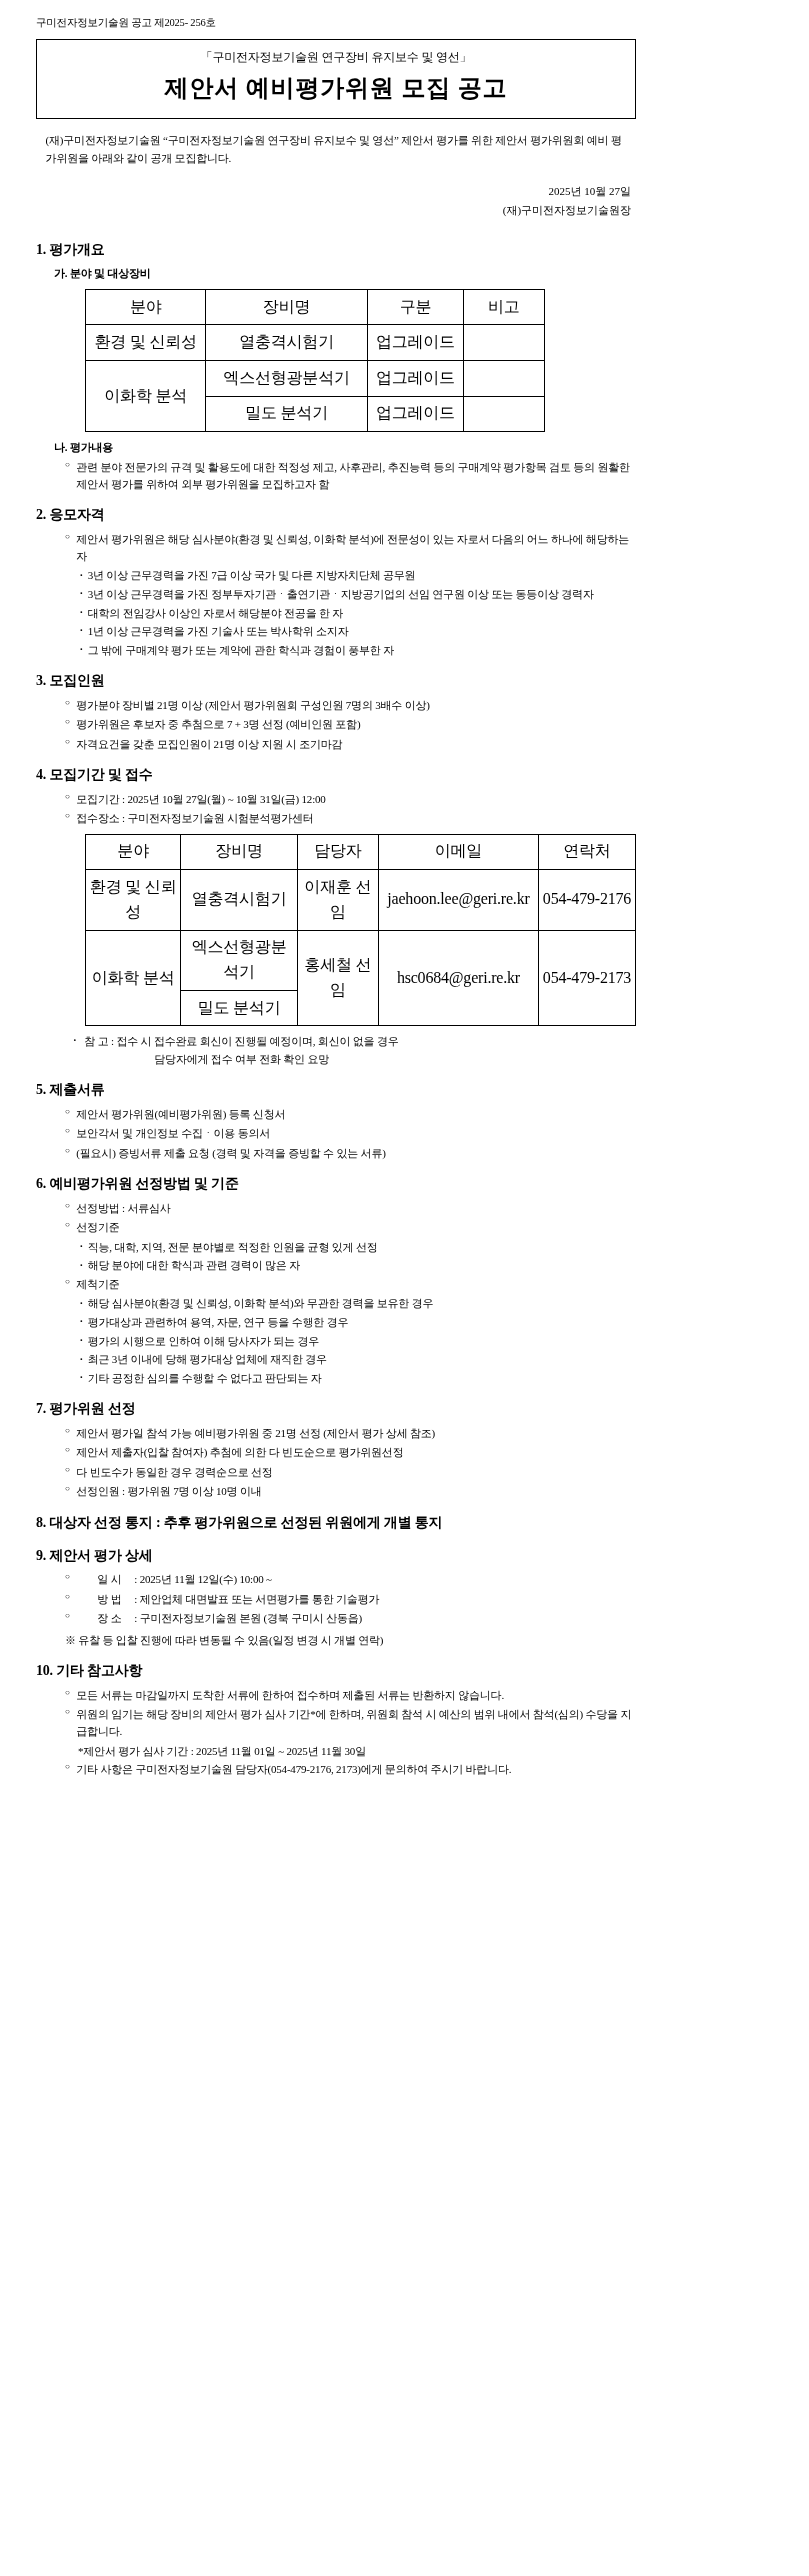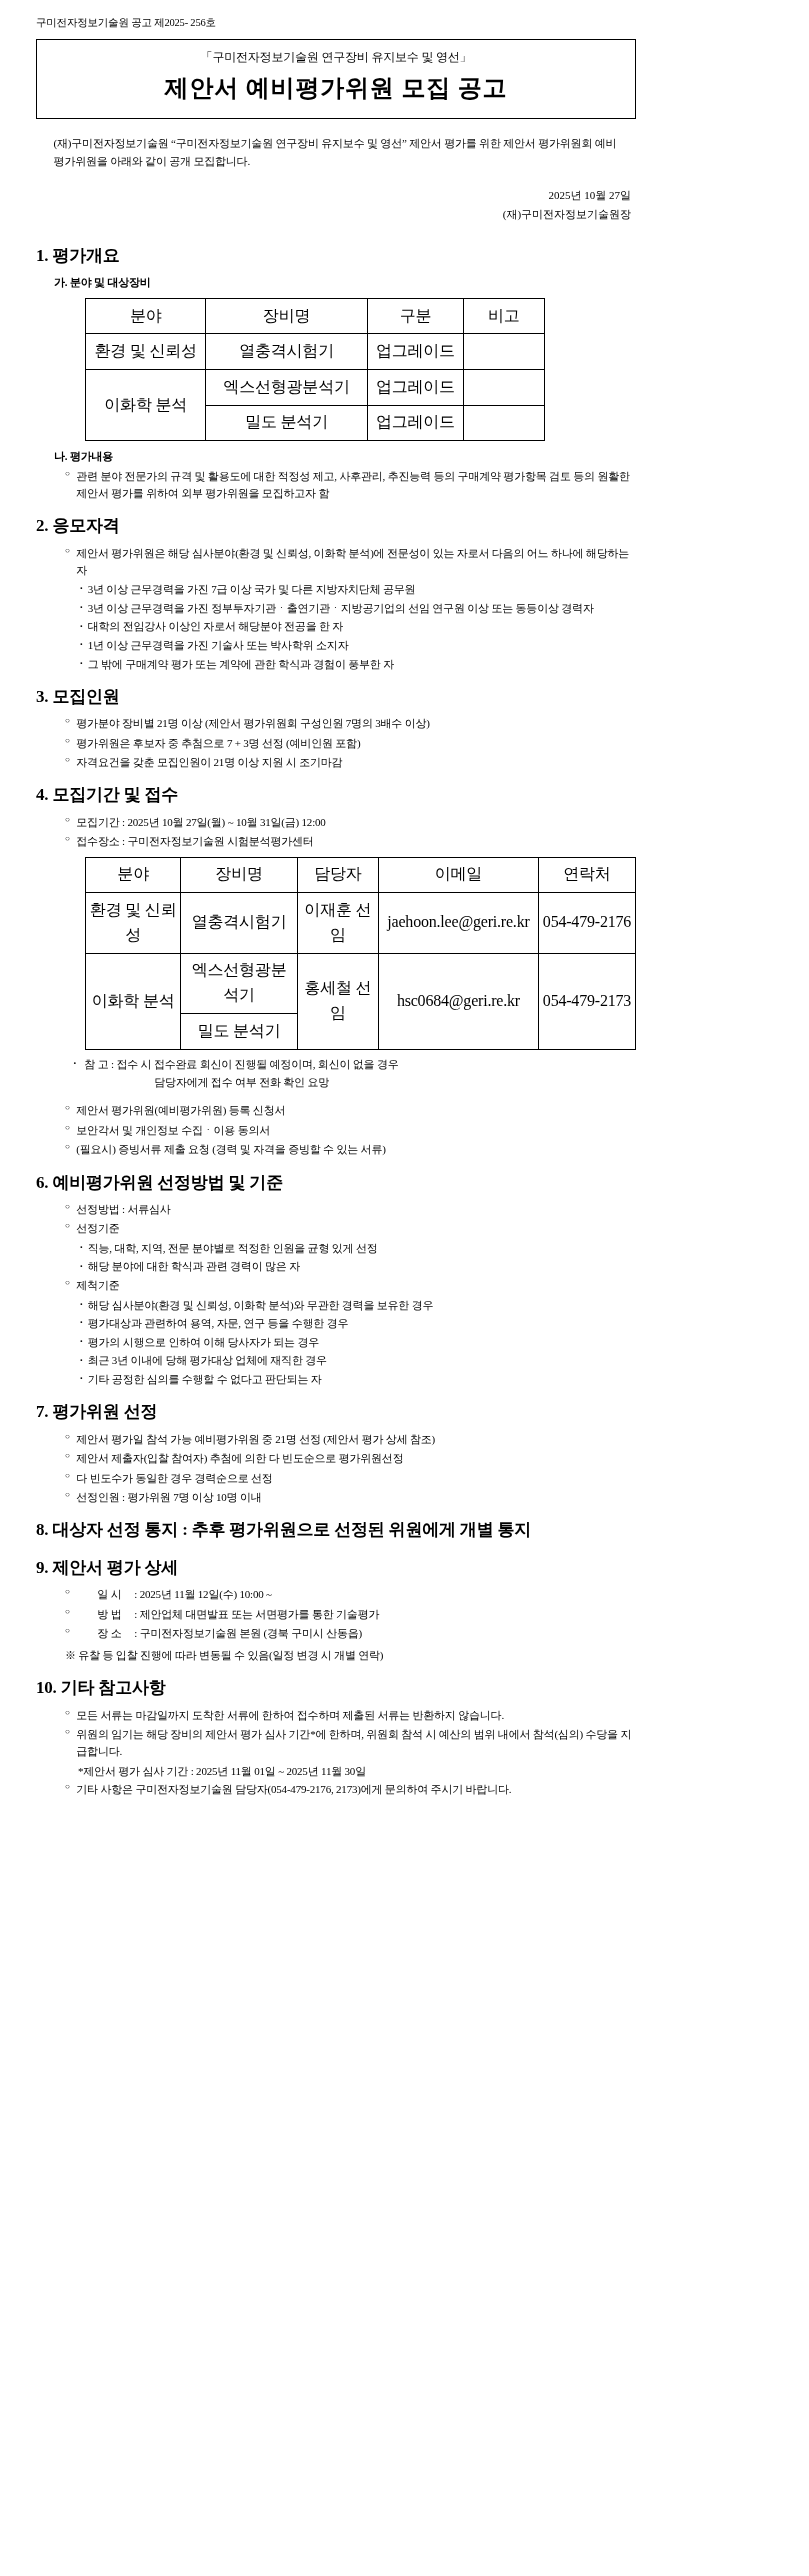--- a/index.html
+++ b/index.html
@@ -39,32 +39,32 @@
     font-size: 24px;
     font-weight: bold;
     letter-spacing: 0.8px;
   }
   .intro {
     text-indent: 0;
     margin: 9.7px 1.6px 11.3px 1.6px;
     line-height: 1.6;
     letter-spacing: -0.2px;
   }
-  .intro p { margin: 16px; }
+  .intro p { margin: 8px; }
   .right-block {
     text-align: right;
     margin: 14.6px 4.9px 19.4px 0;
     line-height: 1.7;
   }
   .sec {
     margin-bottom: 11.3px;
   }
   .sec-title {
     font-weight: bold;
-    font-size: 17px;
+    font-size: 14px;
     margin: 11.3px 0 4.9px 0;
     letter-spacing: -0.2px;
   }
   .lvl-a {
     margin: 3.2px 0 3.2px 18px;
     font-weight: bold;
     letter-spacing: -0.2px;
   }
   ul.circ {
     list-style: none;
@@ -283,20 +283,21 @@
       </tbody>
     </table>
 
     <div class="note-line">
       <span>참       고 :  접수 시 접수완료 회신이 진행될 예정이며, 회신이 없을 경우</span>
       <span class="note-ind">담당자에게 접수 여부 전화 확인 요망</span>
     </div>
   </div>
 
   <div class="sec">
+    <div class="sec-title">5.  제출서류</div>
     <ul class="circ">
       <li><span>제안서 평가위원(예비평가위원) 등록 신청서</span></li>
       <li><span>보안각서 및 개인정보 수집ㆍ이용 동의서</span></li>
       <li><span>(필요시) 증빙서류 제출 요청 (경력 및 자격을 증빙할 수 있는 서류)</span></li>
     </ul>
   </div>
 
   <div class="sec">
     <div class="sec-title">6.  예비평가위원 선정방법 및 기준</div>
     <ul class="circ">

